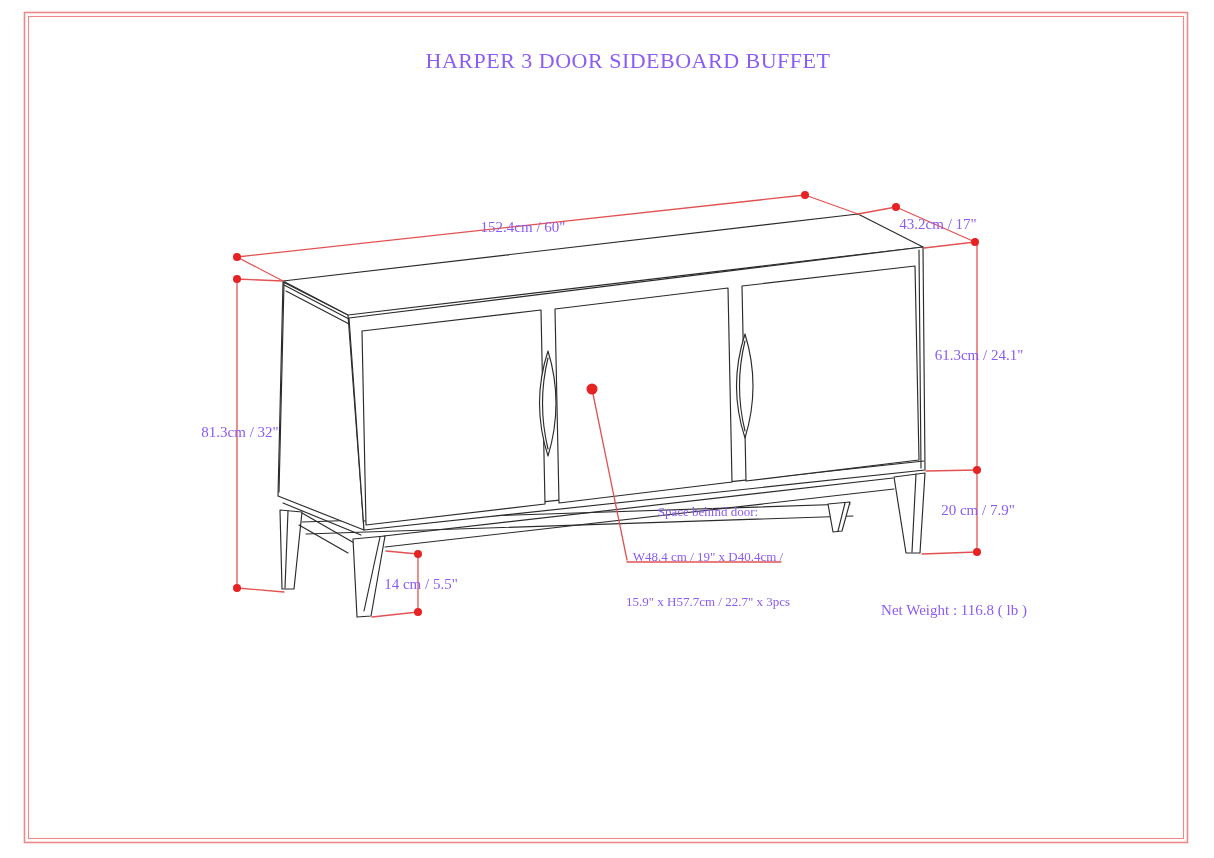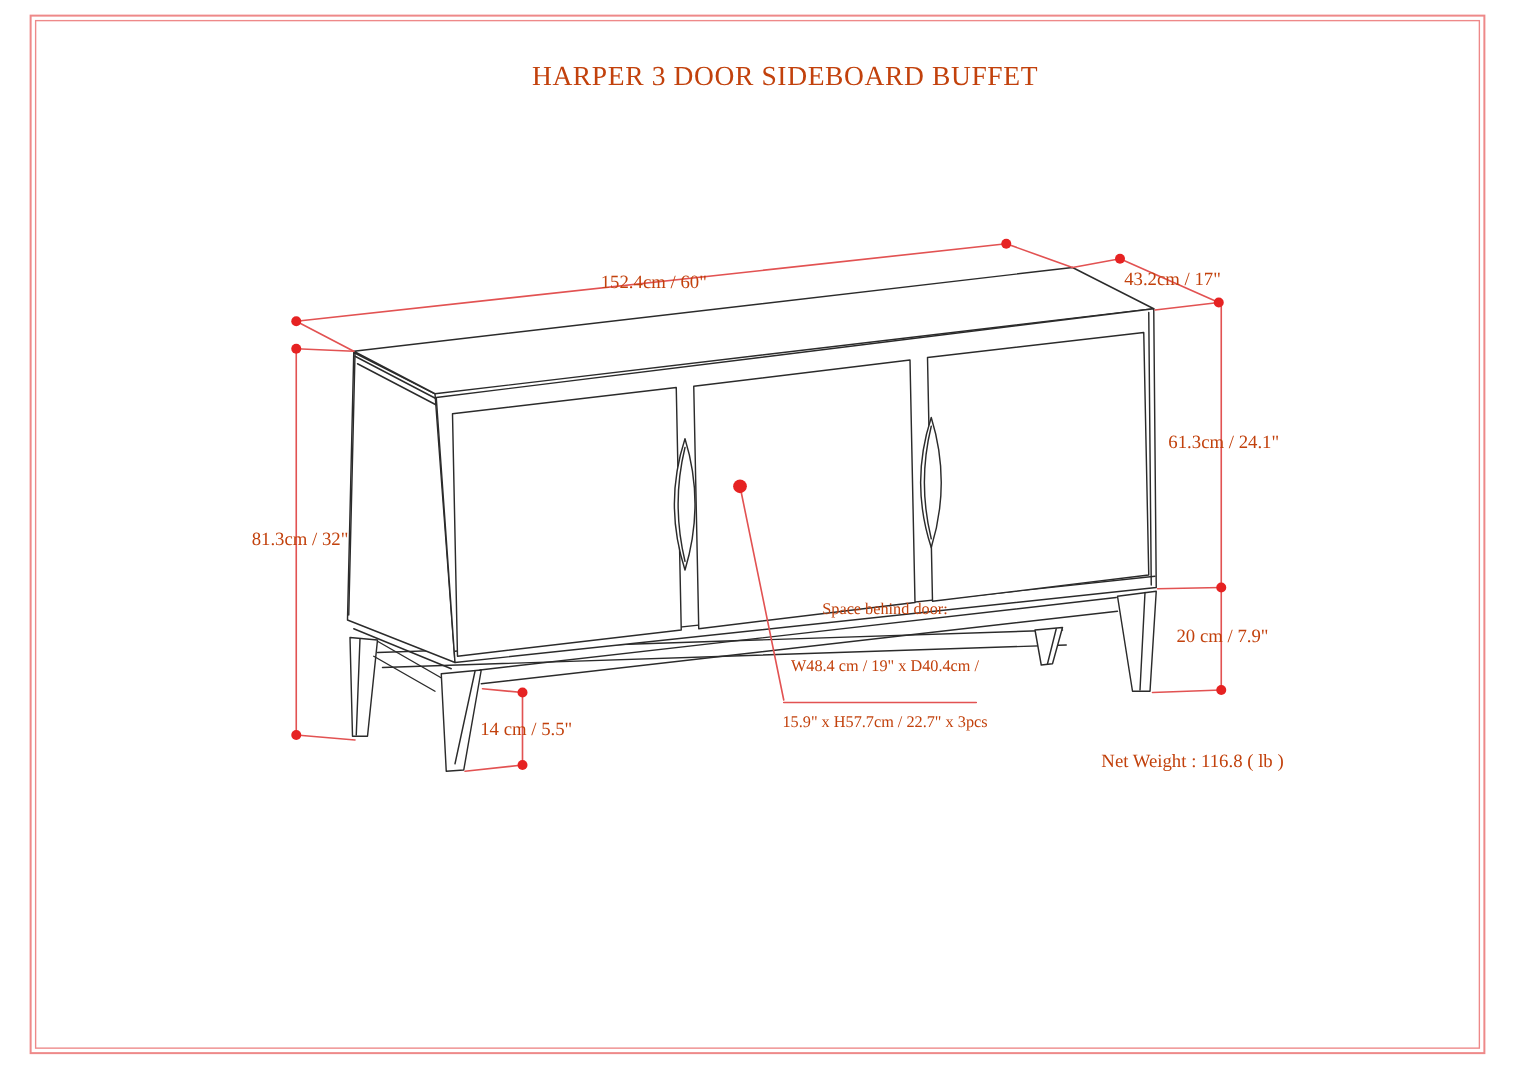--- a/index.html
+++ b/index.html
@@ -11,21 +11,21 @@
     color:#111;
     overflow:hidden;
   }
   #drawing{position:absolute;left:0;top:0;}
   .lbl{
     position:absolute;
     transform:translate(-50%,-50%);
     white-space:pre;
     font-size:15px;
     line-height:1.1;
-    color:#c2410c;
+    color:#8b5cf6;
     text-align:center;
   }
   .lbl-title{
     font-size:22px;
     letter-spacing:0.5px;
   }
   .lbl-note{
     font-size:13px;
     line-height:15px;
   }
@@ -137,21 +137,21 @@
   <div class="lbl" style="left:938px;top:224px;">43.2cm / 17"</div>
 
   <div class="lbl" style="left:979px;top:355px;">61.3cm / 24.1"</div>
 
   <div class="lbl" style="left:240px;top:432px;">81.3cm / 32"</div>
 
   <div class="lbl" style="left:978px;top:510px;">20 cm / 7.9"</div>
 
   <div class="lbl" style="left:421px;top:584px;">14 cm / 5.5"</div>
 
-  <div class="lbl lbl-note" style="left:708px;top:532px;">
+  <div class="lbl lbl-note" style="left:708px;top:556px;">
     <div>Space behind door:</div>
     <div>W48.4 cm / 19" x D40.4cm /</div>
     <div>15.9" x H57.7cm / 22.7" x 3pcs</div>
   </div>
 
   <div class="lbl lbl-weight" style="left:954px;top:610px;">Net Weight : 116.8 ( lb )</div>
 
 </div>
 
 </body></html>

